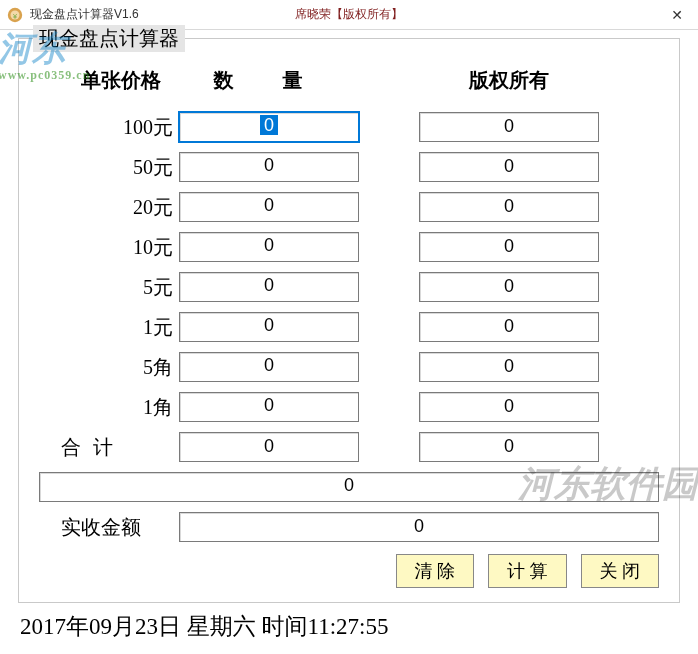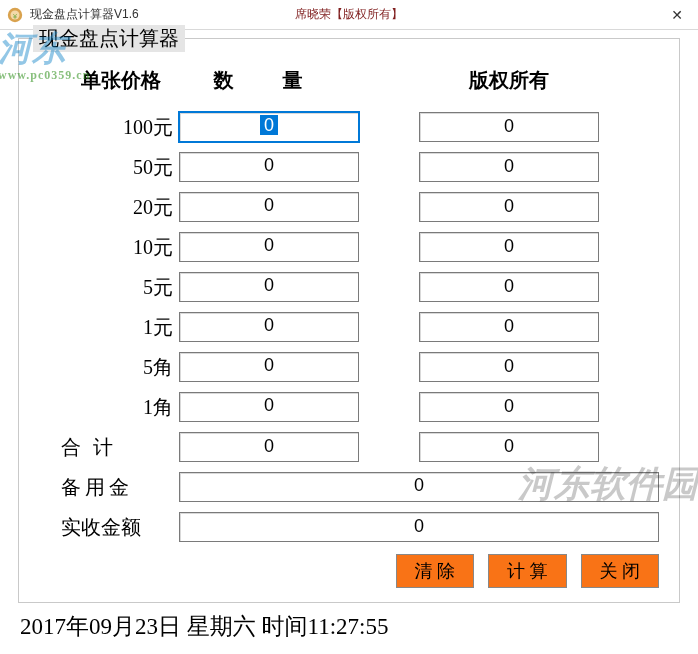--- a/index.html
+++ b/index.html
@@ -159,21 +159,21 @@
 .buttons {
   display: flex;
   justify-content: flex-end;
   gap: 14px;
   margin-top: 12px;
 }
 button.btn {
   font-size: 18px;
   font-family: "SimSun","NSimSun",serif;
   padding: 4px 18px;
-  background: #f97316;
+  background: #fef9c3;
   border: 1px solid #888;
   cursor: pointer;
 }
 .status {
   font-size: 23px;
   font-family: "SimSun","NSimSun",serif;
   margin-top: 8px;
   padding-left: 2px;
 }
 .spaced { letter-spacing: 22px; }
@@ -301,21 +301,20 @@
       <div class="col-qty">
           <div class="readonly">0</div>
         </div>
       <div class="col-gap"></div>
       <div class="col-amt">
           <div class="readonly">0</div>
         </div>
     </div>
 
     <div class="row">
-      <div class="total-label" style="letter-spacing:4px;">备用金</div>
       <div class="wide">
           <div class="input"><span>0</span></div>
         </div>
     </div>
 
     <div class="row">
       <div class="total-label" style="letter-spacing:0;">实收金额</div>
       <div class="wide">
           <div class="readonly">0</div>
         </div>

